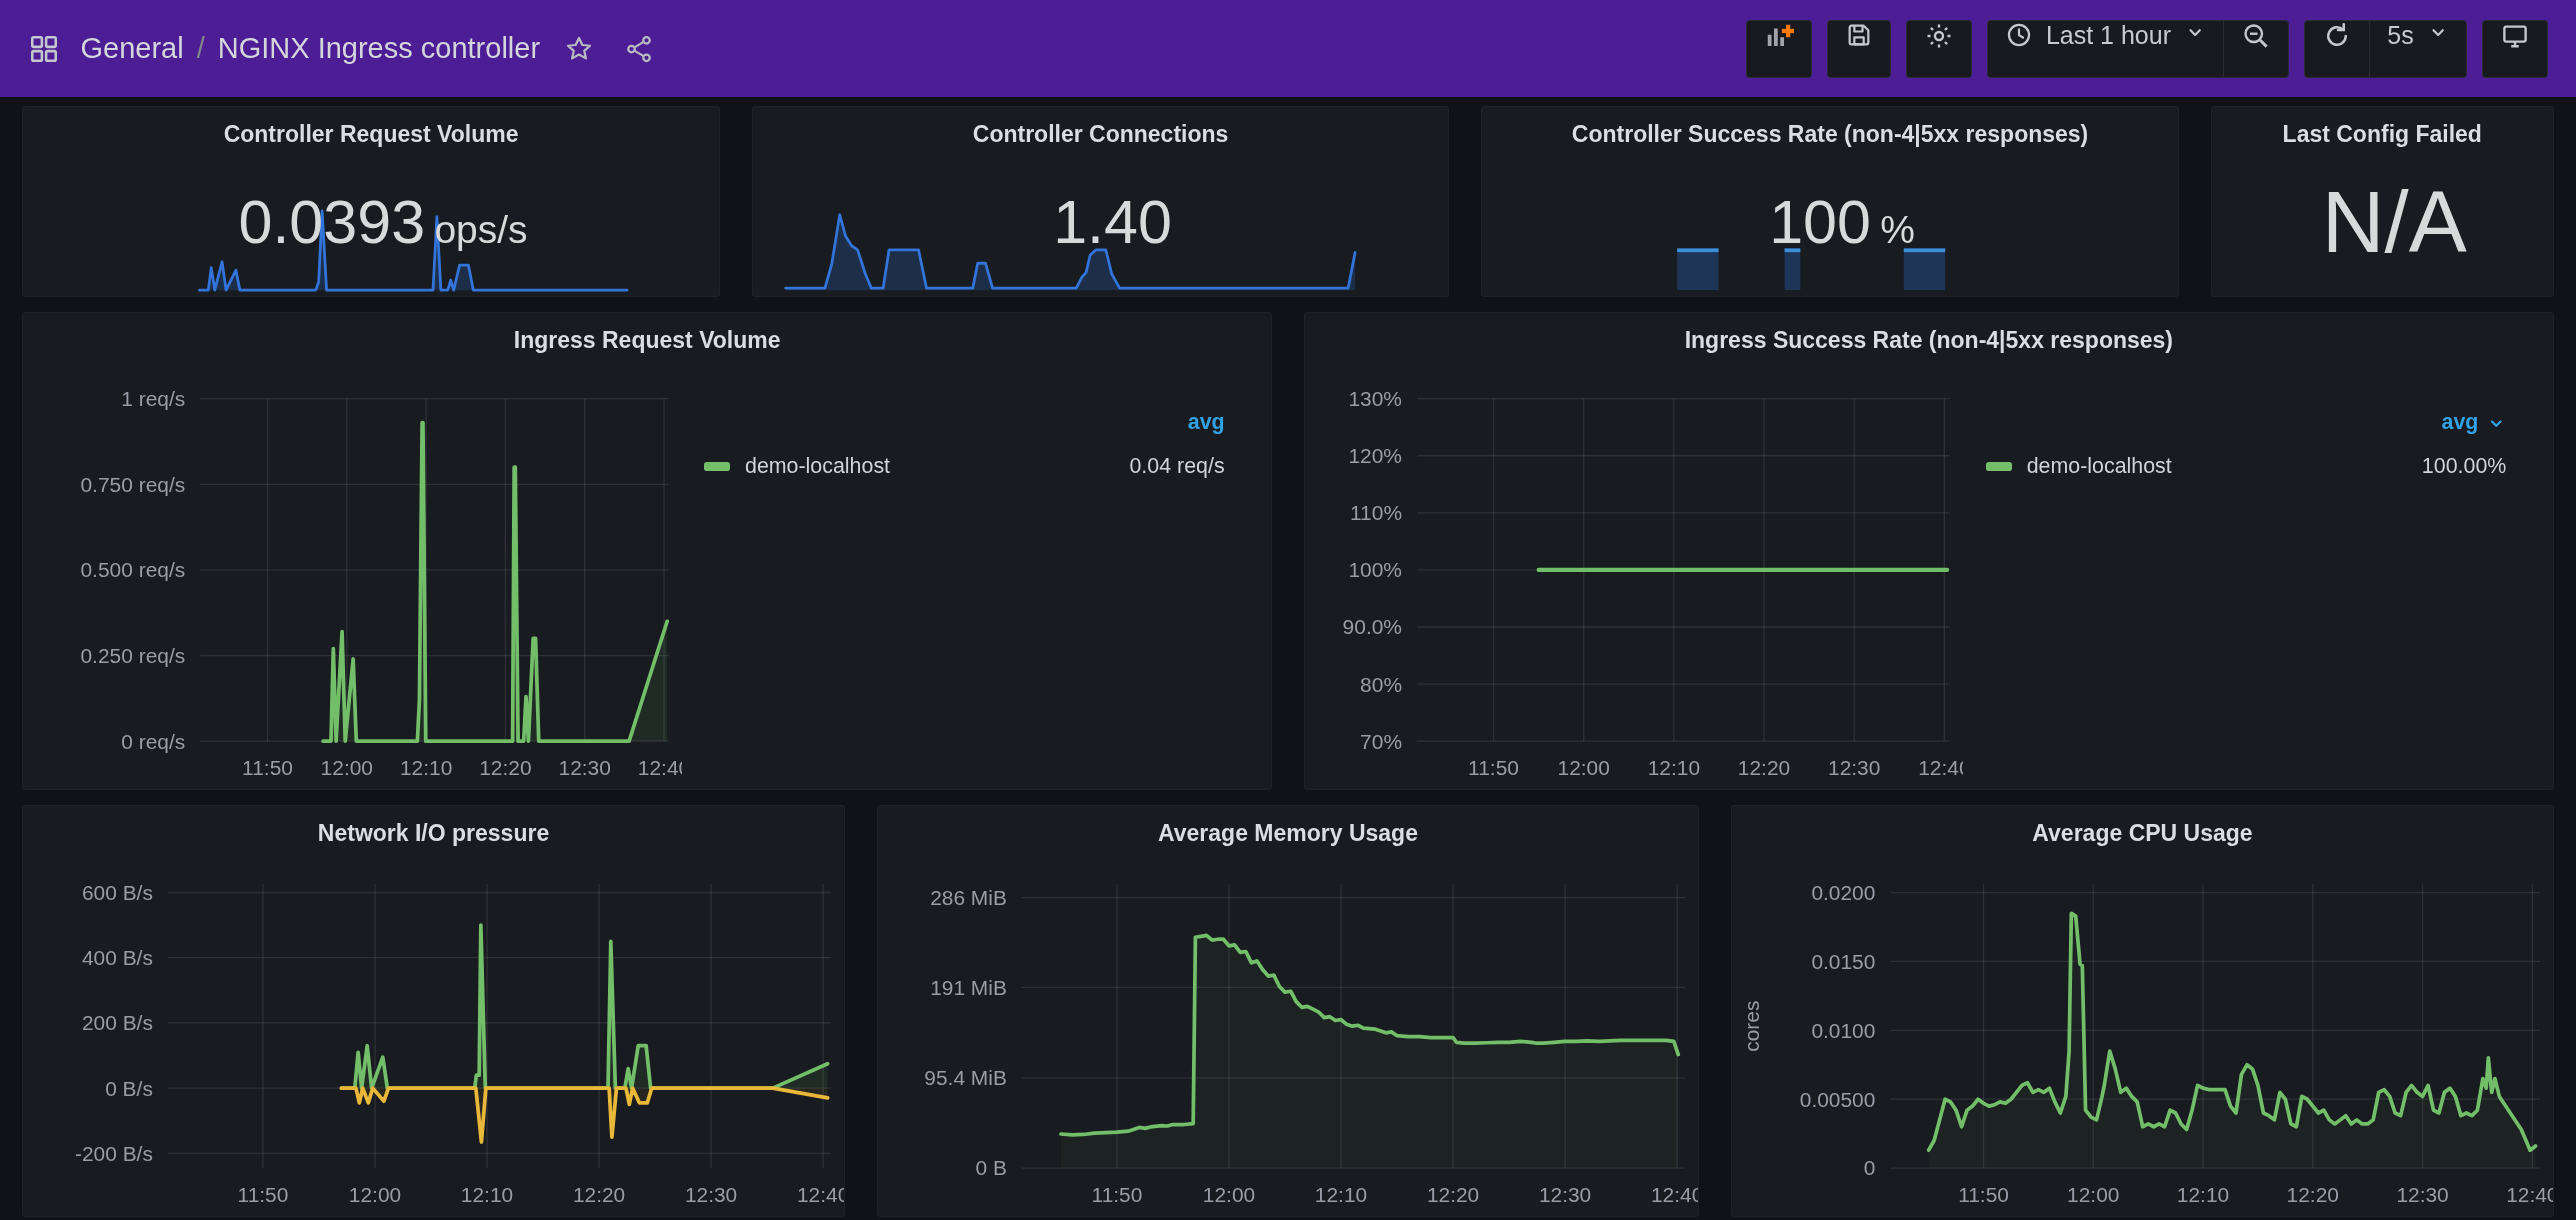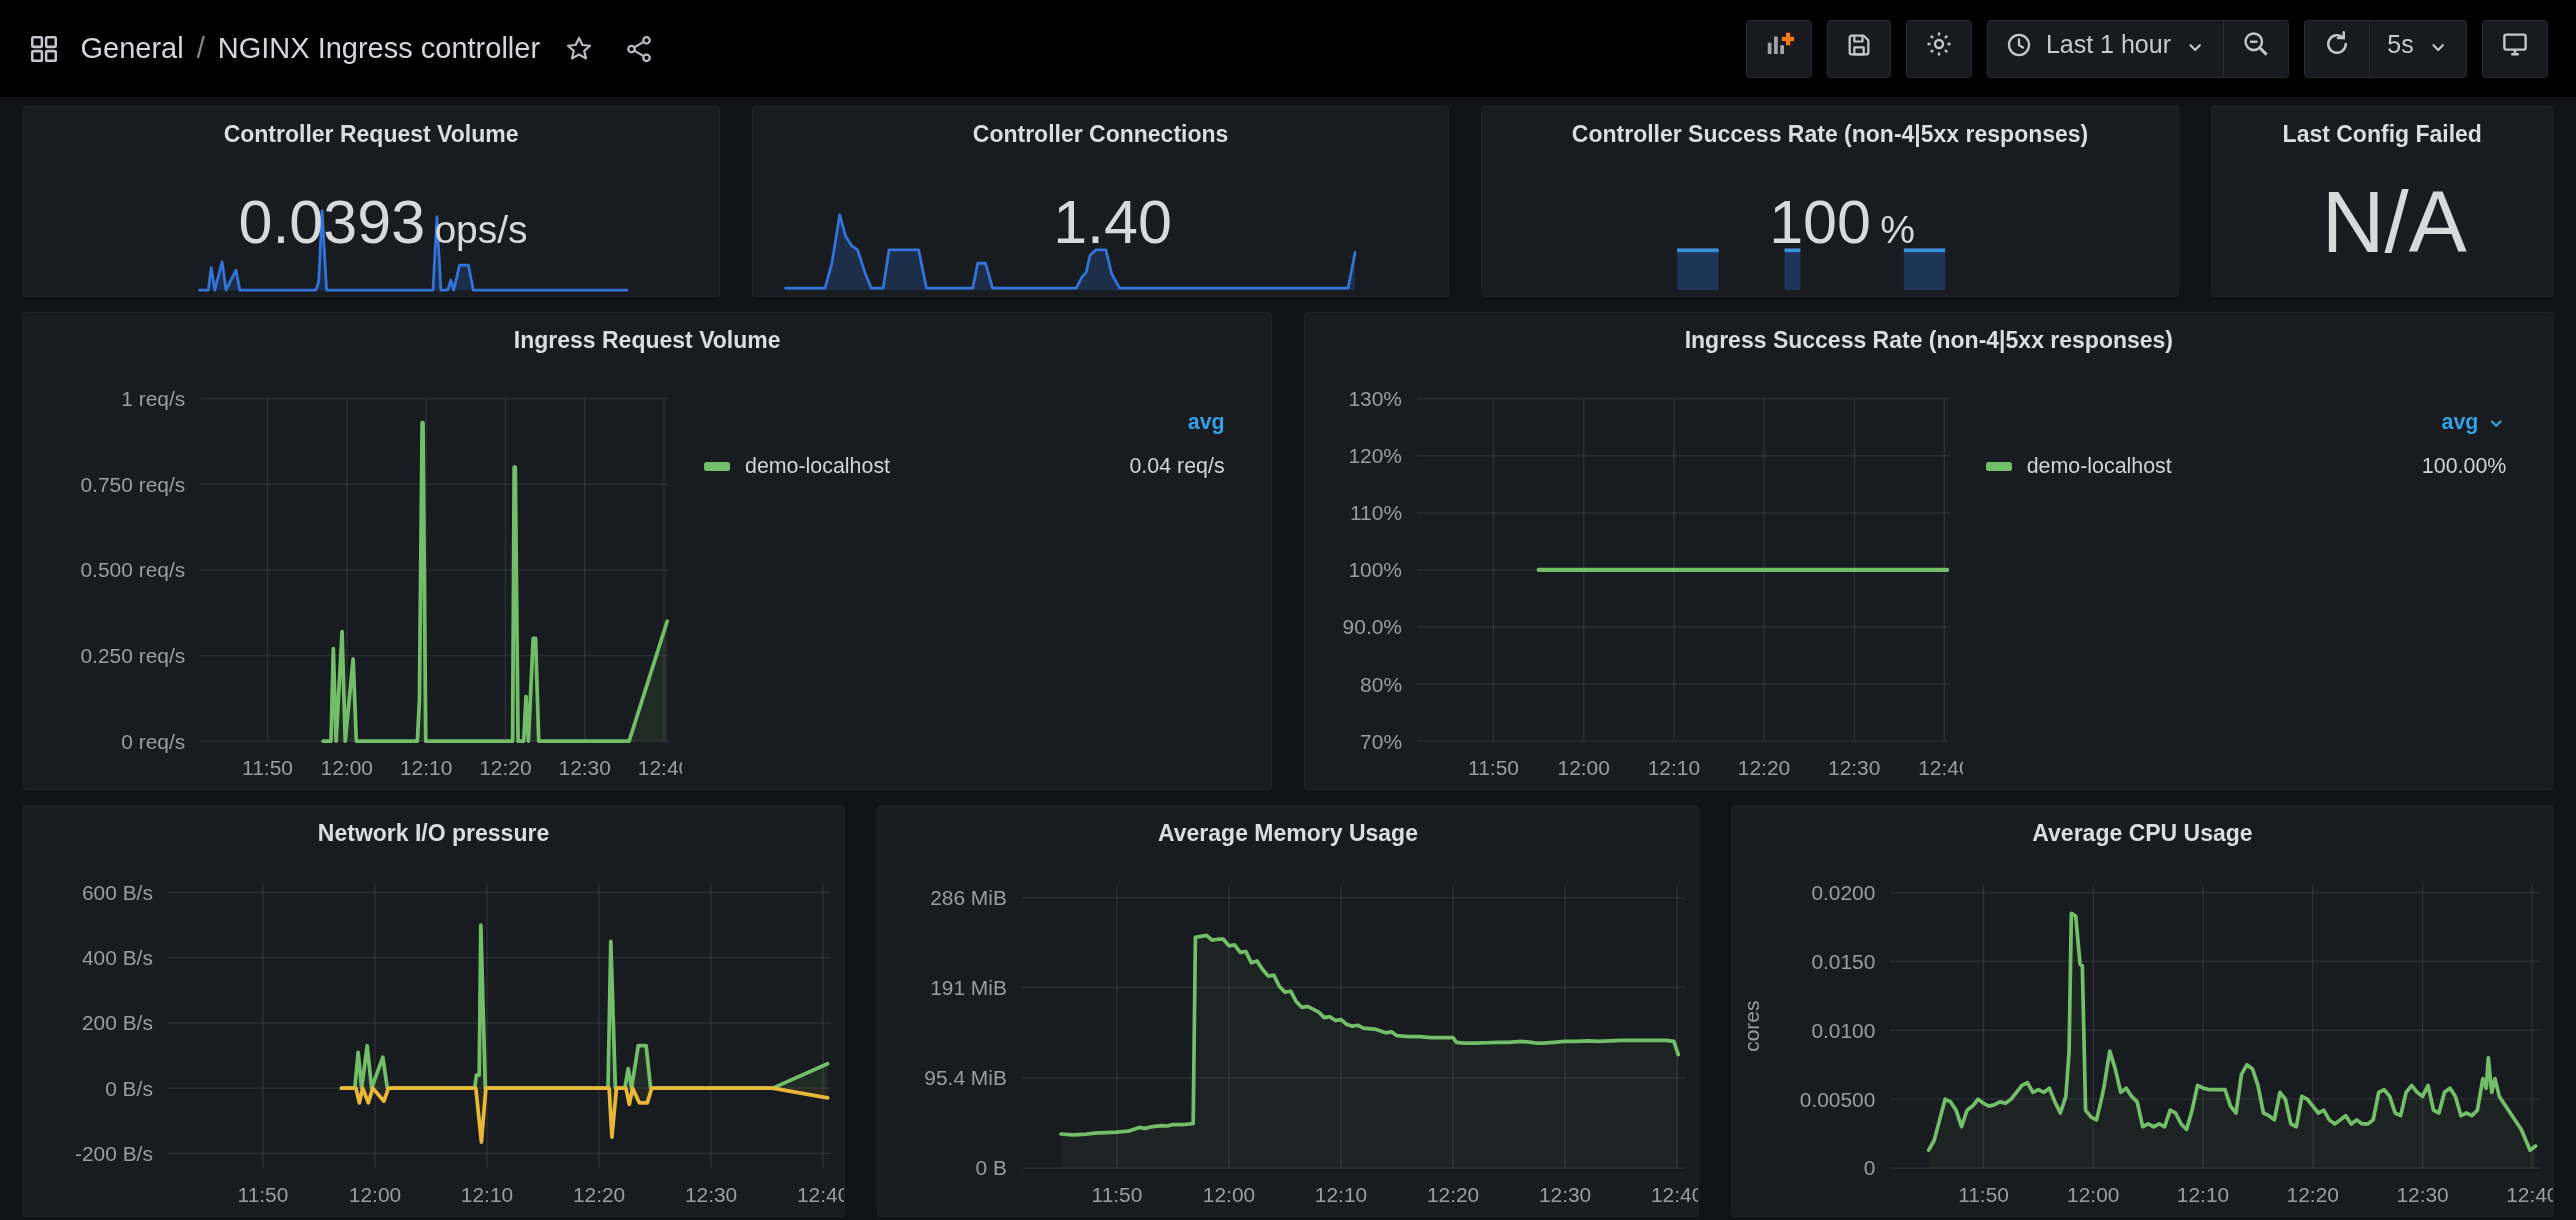--- a/index.html
+++ b/index.html
@@ -1,26 +1,26 @@
 <!DOCTYPE html>
 <html style="font-size:15px"><head>
 <meta charset="utf-8">
 <style>
   * { box-sizing: border-box; margin: 0; padding: 0; }
   html,body { width: 2576px; height: 1221px; background: #111217; font-family: "Liberation Sans", sans-serif; color: #d8d9da; overflow: hidden; }
 
   
-  .topbar { height: 97px; background: #000000; display: flex; align-items: center; justify-content: space-between; padding: 0 28px; }
+  .topbar { height: 97px; background: #4c1d95; display: flex; align-items: center; justify-content: space-between; padding: 0 28px; }
   .tb-left { display: flex; align-items: center; gap: 20.5px; }
   .crumbs { display: flex; align-items: center; gap: 13px; font-size: 29px; color: #d5d6dc; }
   .crumb-sep { color: #85878e; }
   .tb-icon { display: flex; align-items: center; justify-content: center; cursor: pointer; }
   .tb-right { display: flex; align-items: center; gap: 15px; }
   .tb-group { display: flex; align-items: stretch; height: 58px; background: #181a20; border: 0.9px solid #2a2c33; border-radius: 3.7px; }
-  .tb-seg { display: flex; align-items: flex-end; gap: 13px; padding: 18px 17px; font-size: 25px; font-weight: 500; color: #c9cad1; cursor: pointer; }
+  .tb-seg { display: flex; align-items: flex-start; gap: 13px; padding: 0 17px; font-size: 25px; font-weight: 500; color: #c9cad1; cursor: pointer; }
   .tb-seg + .tb-seg { border-left: 0.9px solid #2a2c33; }
 
   
   .content { padding: 9.3px 22.3px 0 22.3px; display: flex; flex-direction: column; gap: 15px; }
   .row { display: flex; gap: 32px; }
   .row-stats  { height: 191px; }
   .row-mid    { height: 478px; }
   .row-bottom { height: 412px; }
   .panel { background: #181b1f; border: 0.9px solid #202226; border-radius: 2.8px; position: relative; overflow: hidden; }
   .flex2 { flex: 2.04; } .flex1 { flex: 1; }

